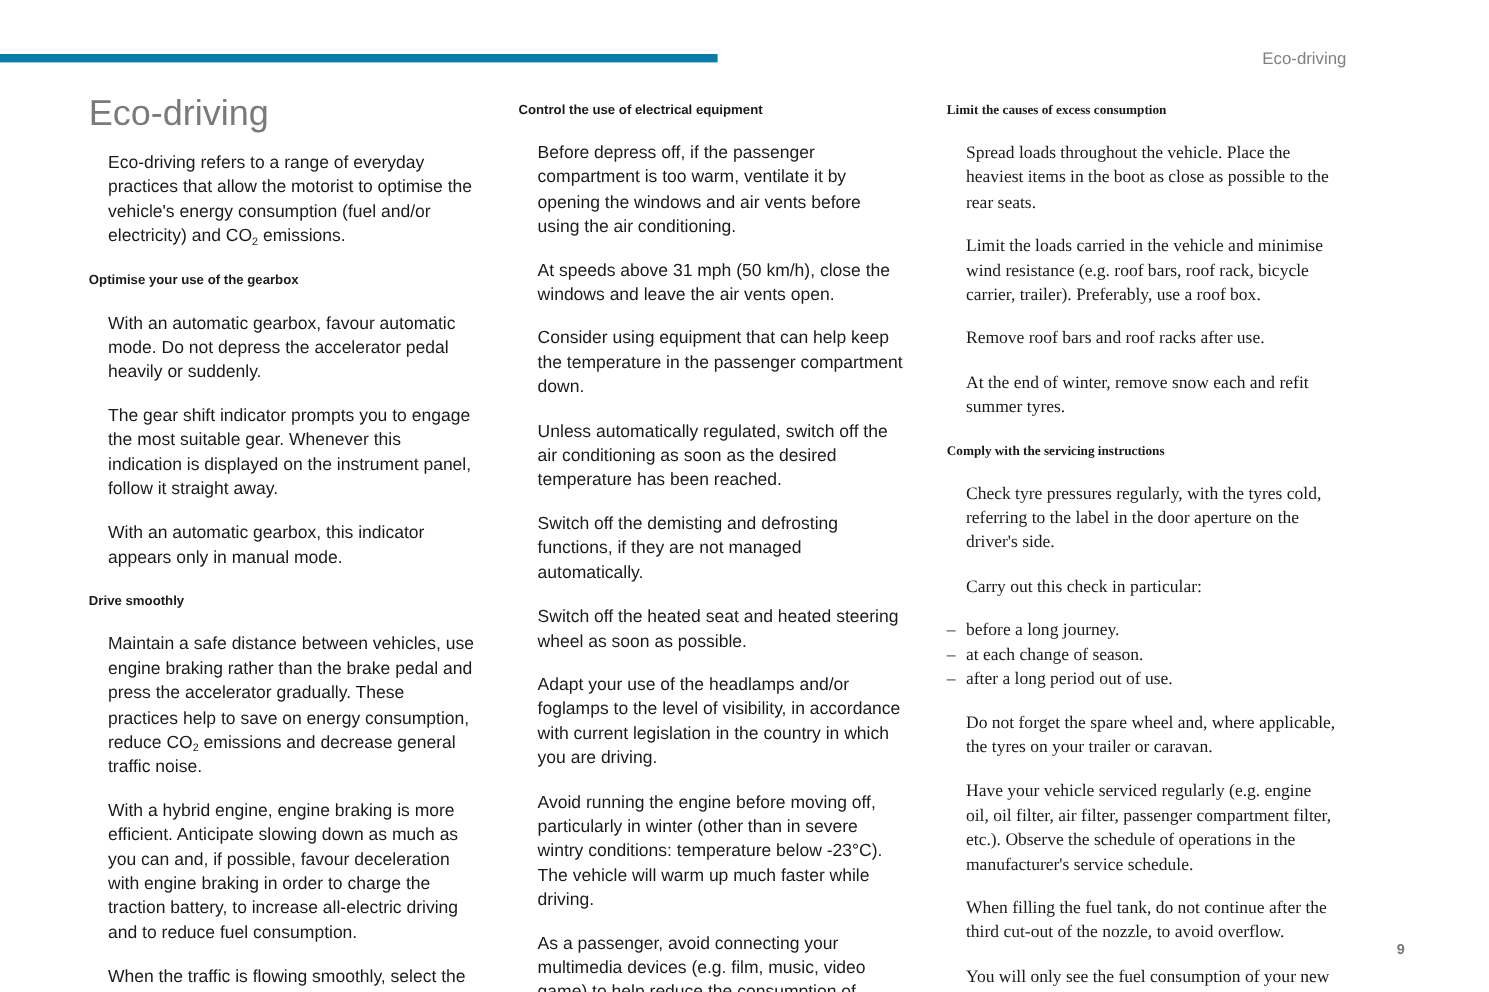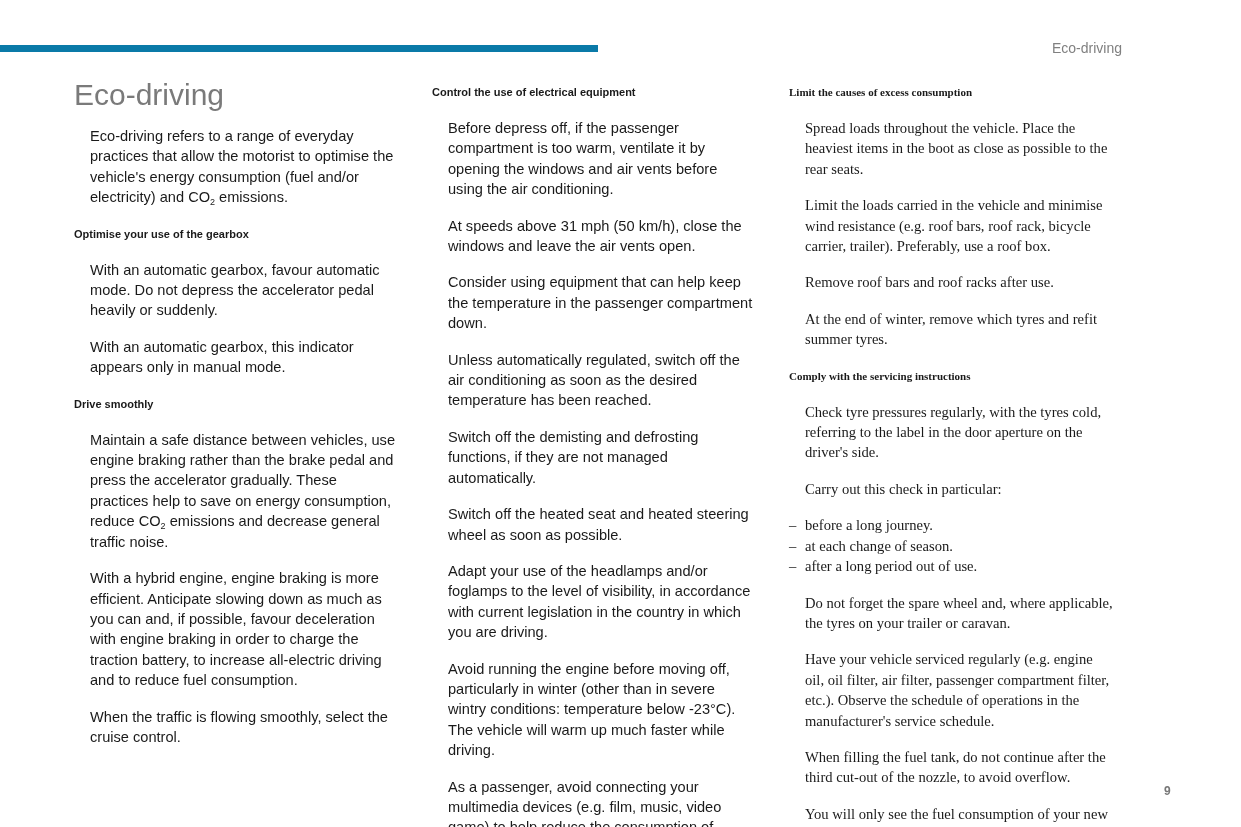--- a/index.html
+++ b/index.html
@@ -26,20 +26,21 @@
 <body>
 
 <div class="top-bar"></div>
 <div class="running-head">Eco-driving</div>
 
 <div class="col col1">
   <h1 class="title">Eco-driving</h1>
   <p><span>Eco-driving refers to a range of everyday practices that allow the motorist to optimise the vehicle's energy consumption (fuel and/or electricity) and CO</span><sub>2</sub><span> emissions.</span></p>
   <div class="h">Optimise your use of the gearbox</div>
   <p>With an automatic gearbox, favour automatic mode. Do not depress the accelerator pedal heavily or suddenly.</p>
+  <p>The gear shift indicator prompts you to engage the most suitable gear. Whenever this indication is displayed on the instrument panel, follow it straight away.</p>
   <p>With an automatic gearbox, this indicator appears only in manual mode.</p>
   <div class="h">Drive smoothly</div>
   <p><span>Maintain a safe distance between vehicles, use engine braking rather than the brake pedal and press the accelerator gradually. These practices help to save on energy consumption, reduce CO</span><sub>2</sub><span> emissions and decrease general traffic noise.</span></p>
   <p>With a hybrid engine, engine braking is more efficient. Anticipate slowing down as much as you can and, if possible, favour deceleration with engine braking in order to charge the traction battery, to increase all-electric driving and to reduce fuel consumption.</p>
   <p>When the traffic is flowing smoothly, select the cruise control.</p>
 </div>
 
 <div class="col col2">
   <div class="h">Control the use of electrical equipment</div>
   <p>Before depress off, if the passenger compartment is too warm, ventilate it by opening the windows and air vents before using the air conditioning.</p>
@@ -52,21 +53,21 @@
   <p>Avoid running the engine before moving off, particularly in winter (other than in severe wintry conditions: temperature below -23°C). The vehicle will warm up much faster while driving.</p>
   <p>As a passenger, avoid connecting your multimedia devices (e.g. film, music, video game) to help reduce the consumption of energy.</p>
   <p>Disconnect all portable devices before leaving the vehicle.</p>
 </div>
 
 <div class="col col3">
   <div class="h">Limit the causes of excess consumption</div>
   <p>Spread loads throughout the vehicle. Place the heaviest items in the boot as close as possible to the rear seats.</p>
   <p>Limit the loads carried in the vehicle and minimise wind resistance (e.g. roof bars, roof rack, bicycle carrier, trailer). Preferably, use a roof box.</p>
   <p>Remove roof bars and roof racks after use.</p>
-  <p>At the end of winter, remove which tyres and refit summer tyres.</p>
+  <p>At the end of winter, remove snow each and refit summer tyres.</p>
   <div class="h">Comply with the servicing instructions</div>
   <p>Check tyre pressures regularly, with the tyres cold, referring to the label in the door aperture on the driver's side.</p>
   <p>Carry out this check in particular:</p>
   <div class="dash">
       <span class="d">–</span>
       <span>before a long journey.</span>
     </div>
   <div class="dash">
       <span class="d">–</span>
       <span>at each change of season.</span>

